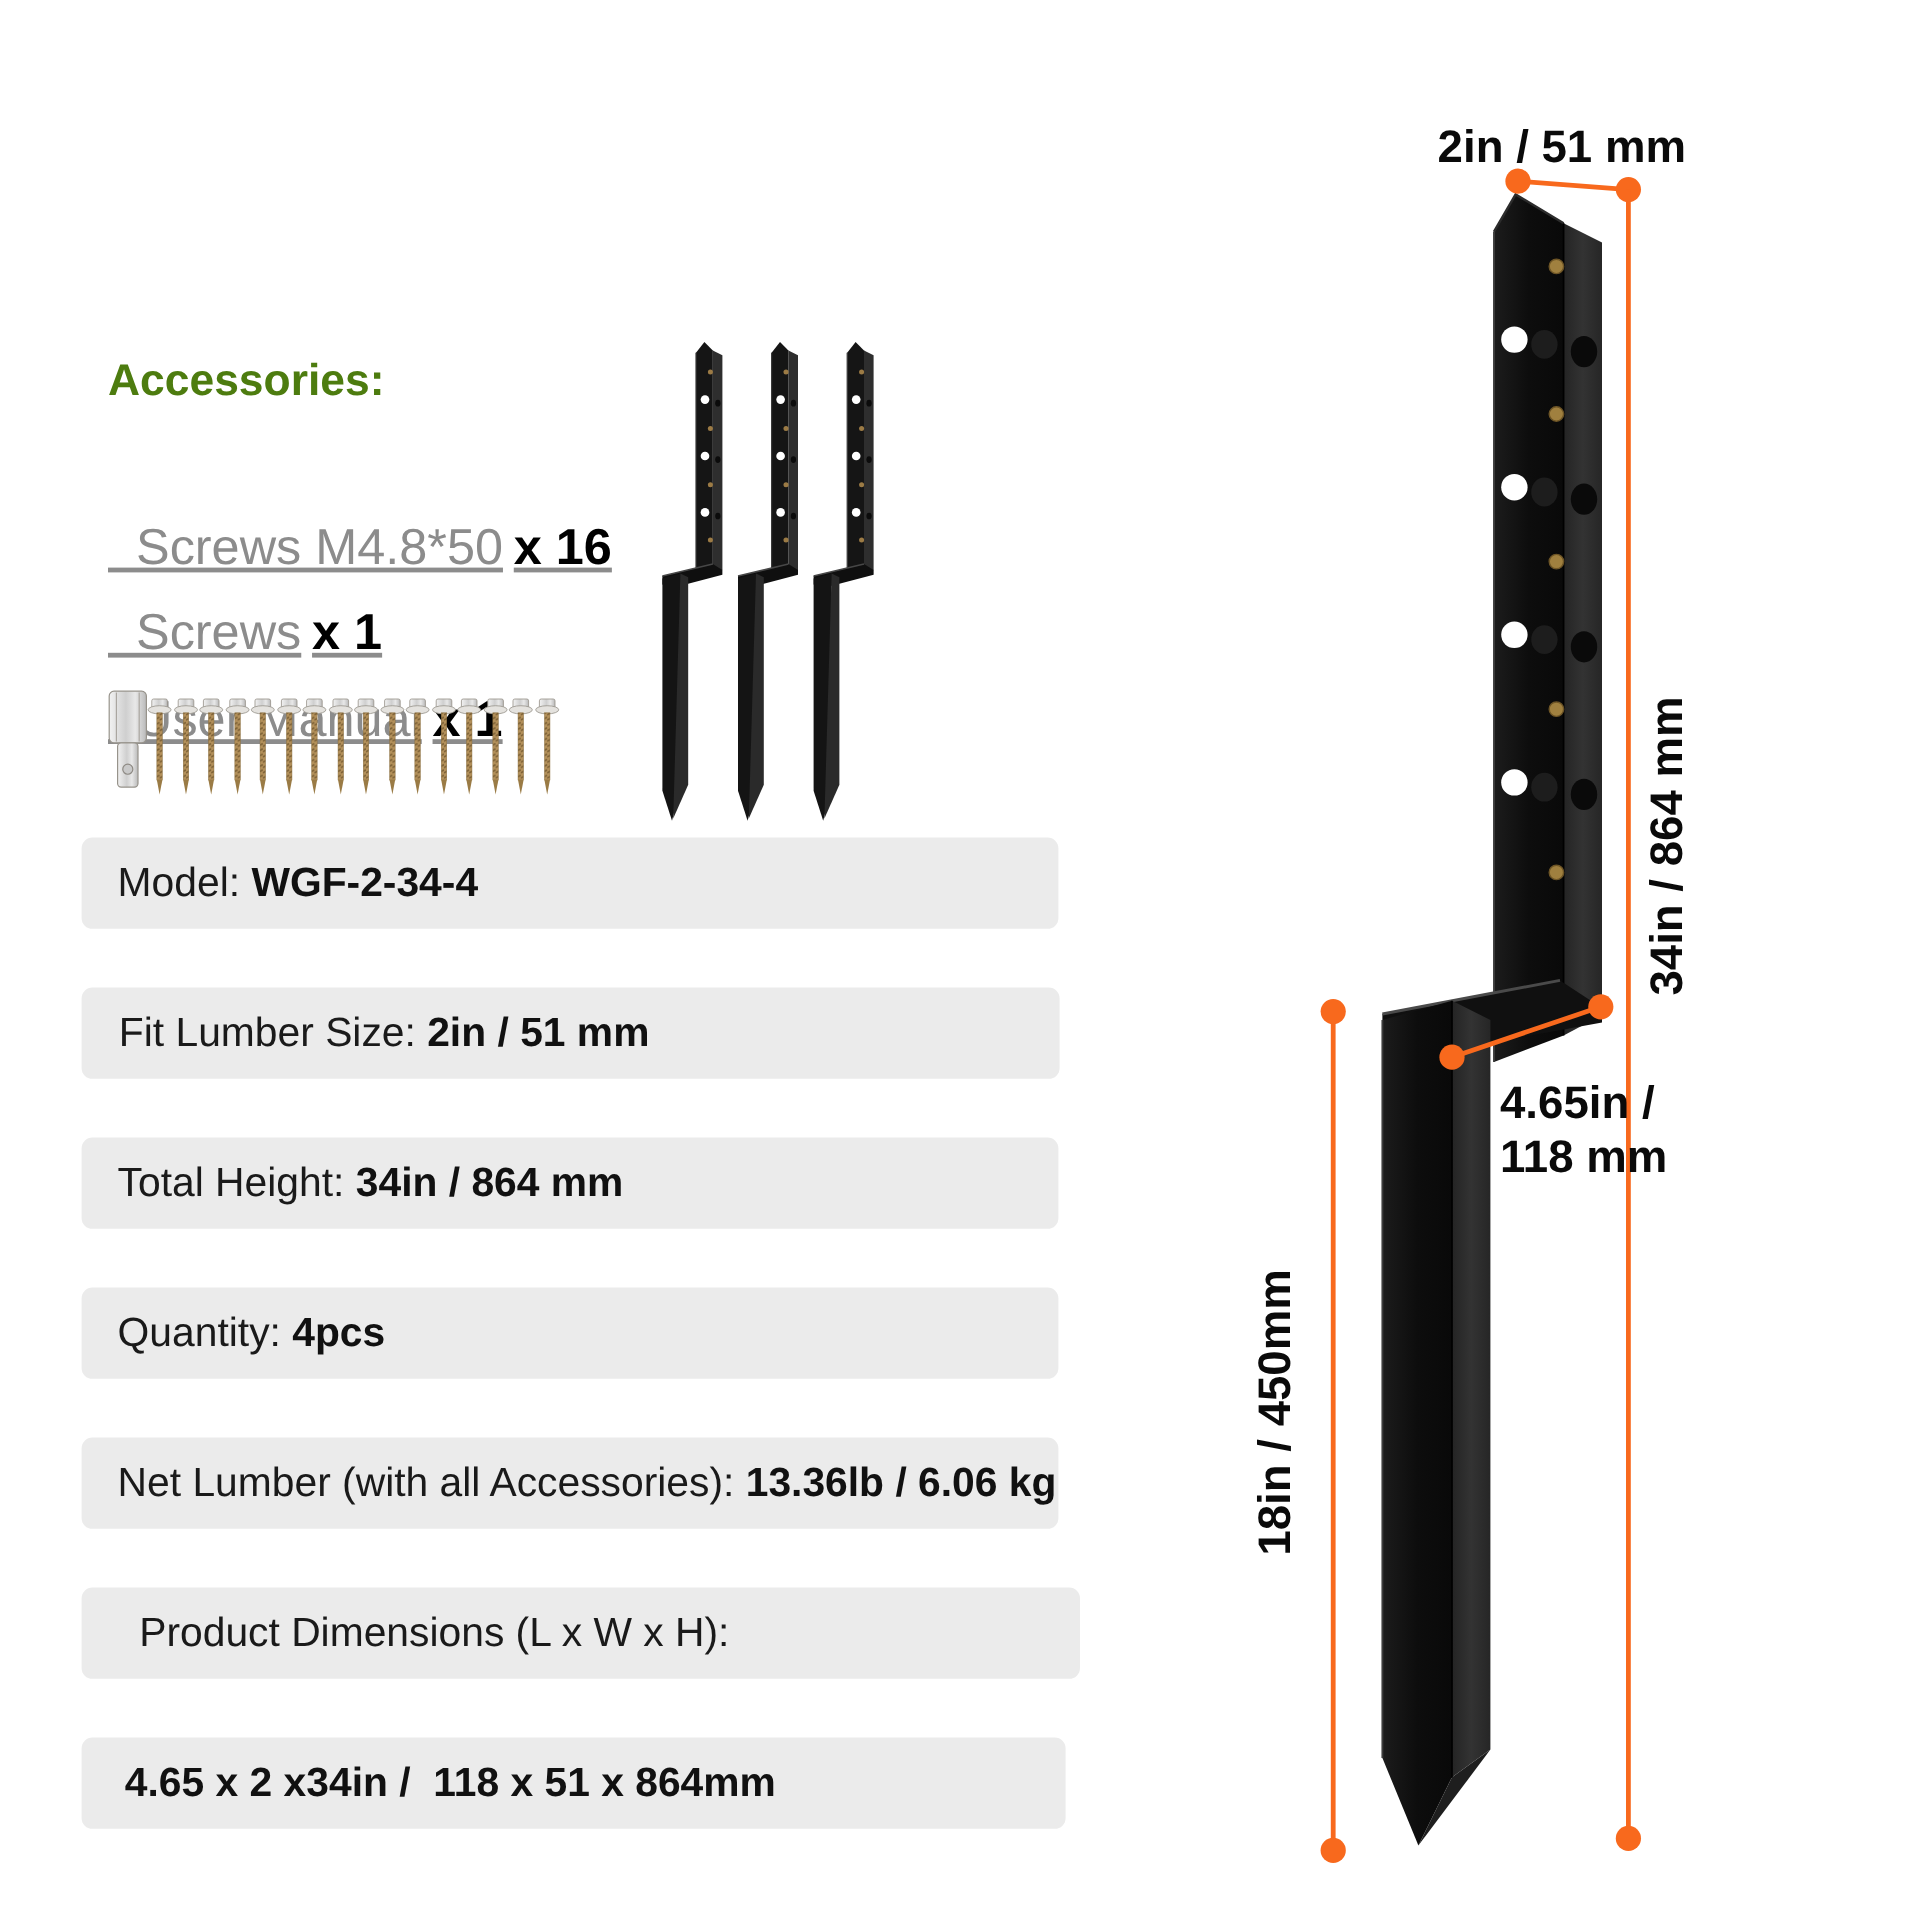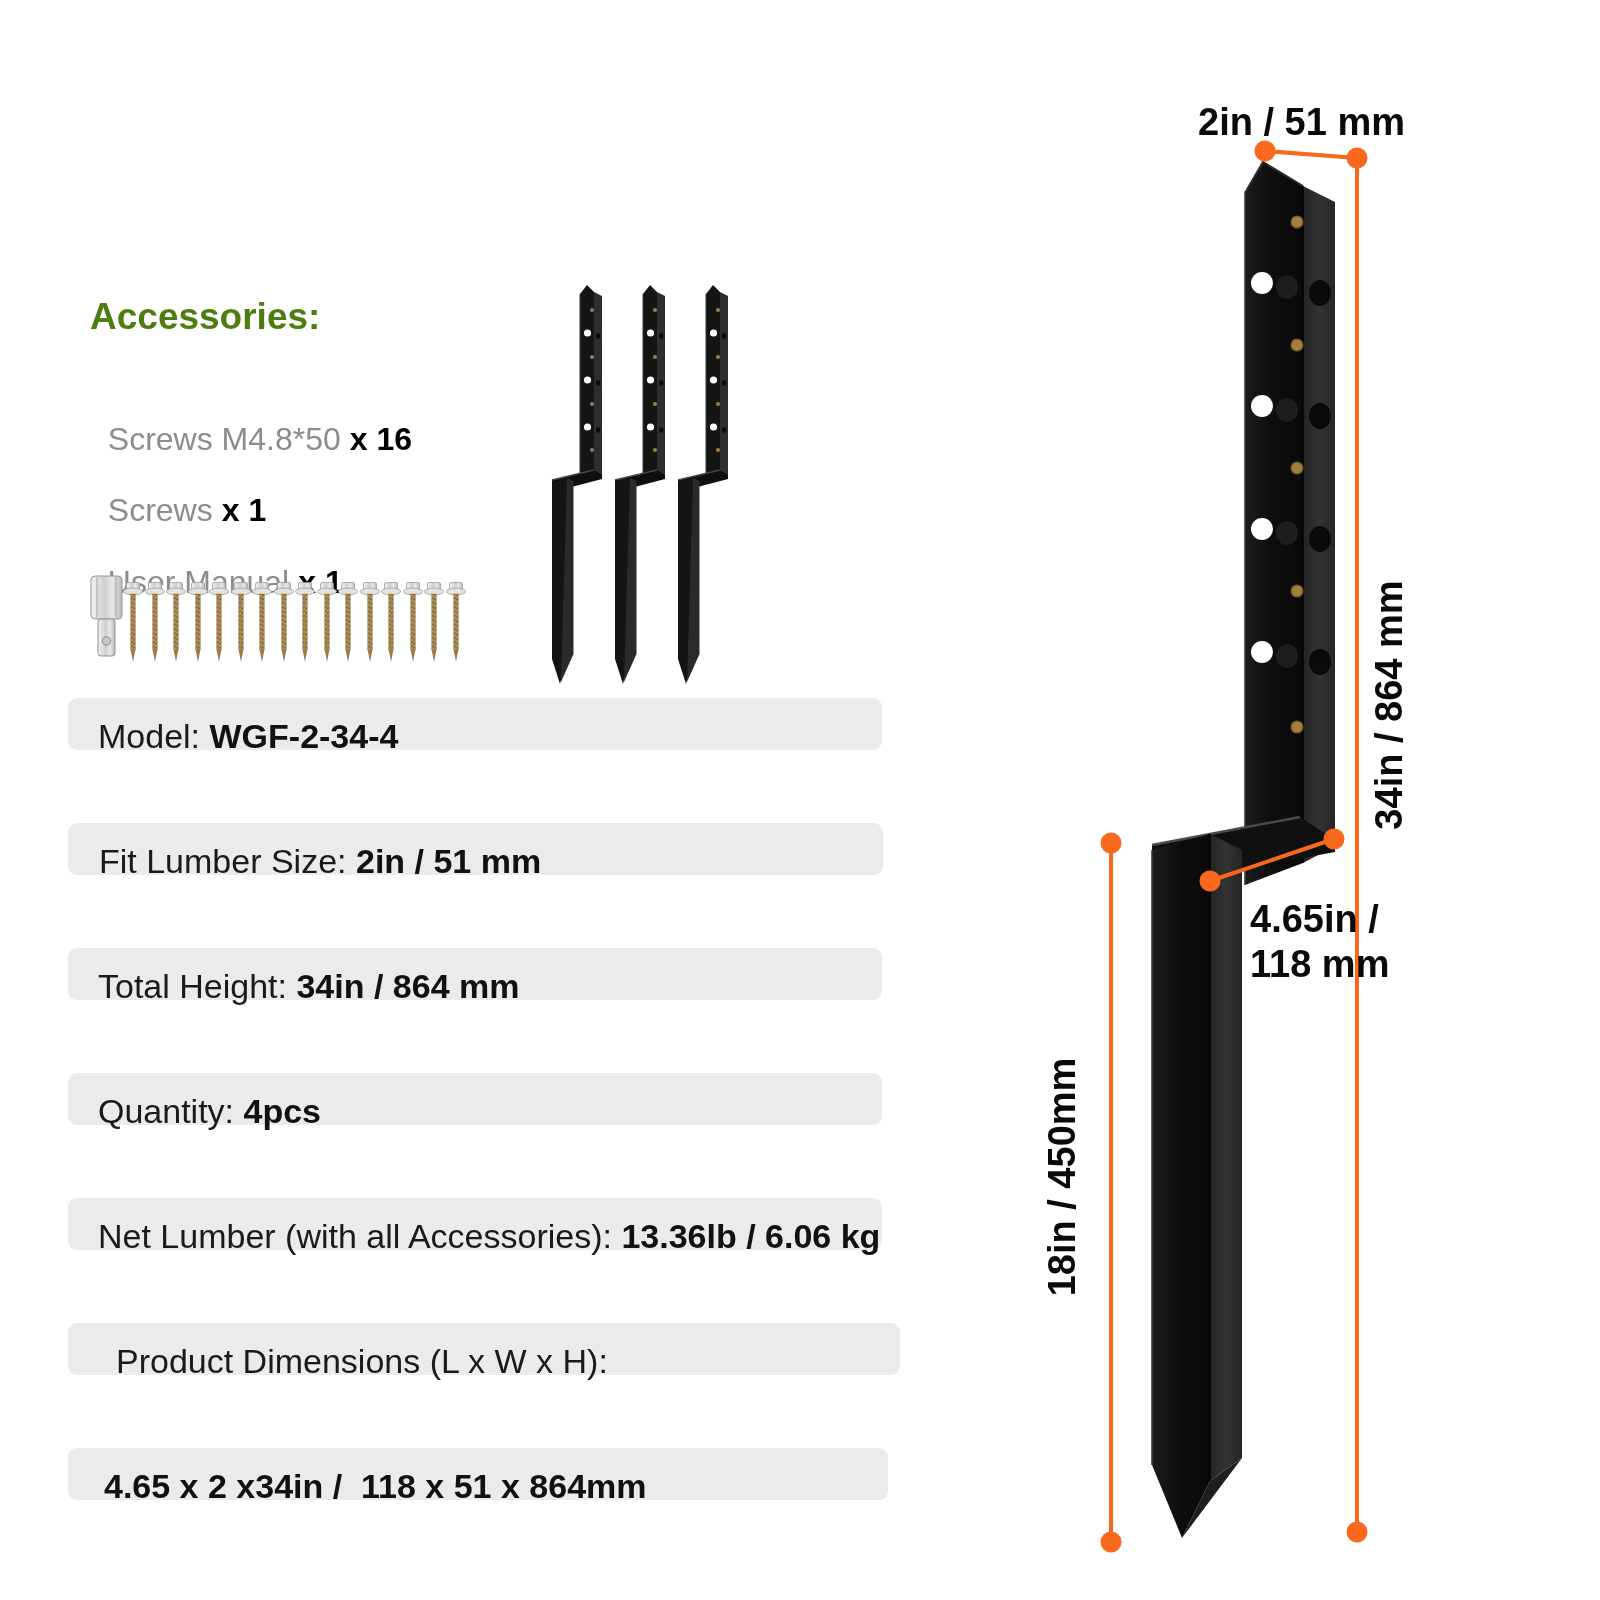--- a/index.html
+++ b/index.html
@@ -4,25 +4,25 @@
 <style>
   html,body{margin:0;padding:0;}
   body{
     width:1600px;height:1600px;background:#ffffff;position:relative;
     font-family:"Liberation Sans", sans-serif;color:#111;overflow:hidden;
     --accent:#F8691D;
   }
   .abs{position:absolute;}
   
   .acc-title{left:90px;top:296px;font-size:37px;font-weight:bold;color:#4d7c0f;}
-  .acc-row{left:90px;font-size:32px;color:#8c8c8c;white-space:pre-wrap;}
+  .acc-row{left:90px;font-size:42px;color:#8c8c8c;white-space:pre-wrap;text-decoration:underline;}
   .acc-row .qty{color:#000;font-weight:bold;margin-left:9px;}
   
   .bar{
-    left:68px;width:784px;height:52px;background:#ebebeb;border-radius:9px;
+    left:68px;width:784px;height:76px;background:#ebebeb;border-radius:9px;
     font-size:34px;line-height:76px;padding-left:30px;color:#1a1a1a;
   }
   .bar span{white-space:pre-wrap;}
   .bar .val{font-weight:bold;color:#111;}
   
   svg{display:block;}
   .dim-line{stroke:var(--accent);stroke-width:4;fill:none;}
   .dim-dot{fill:var(--accent);stroke:none;}
   .dim-text{font-family:"Liberation Sans", sans-serif;font-weight:bold;font-size:38px;fill:#0a0a0a;}
 </style>

